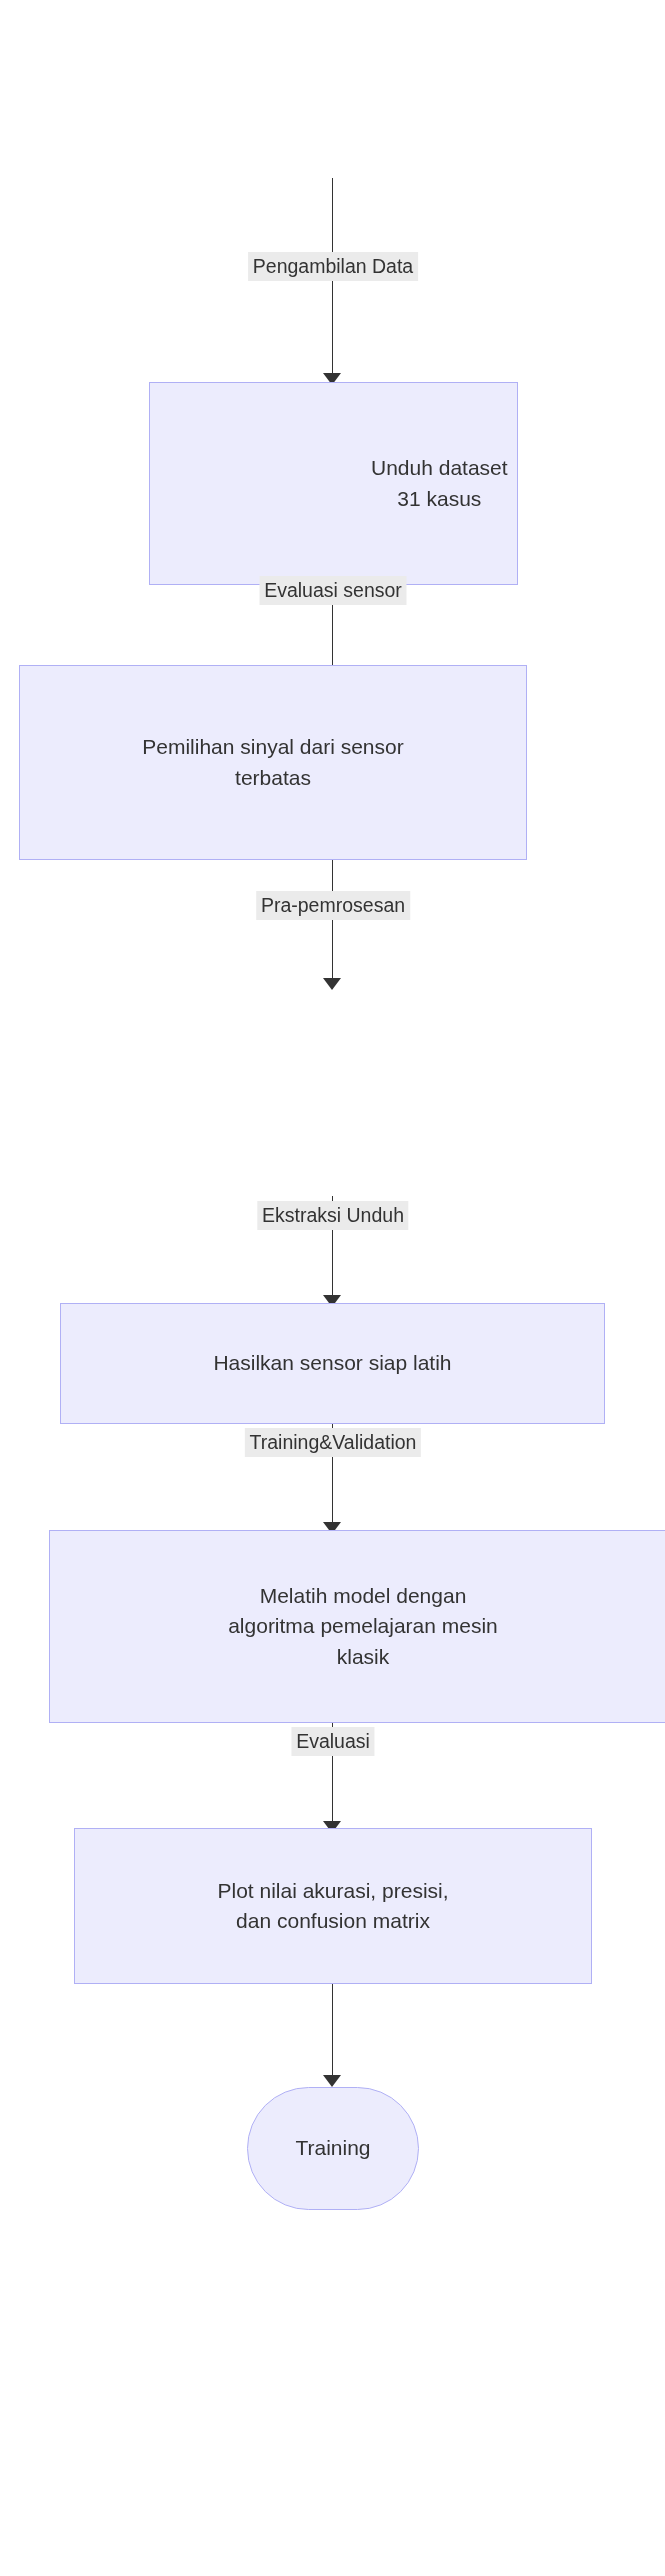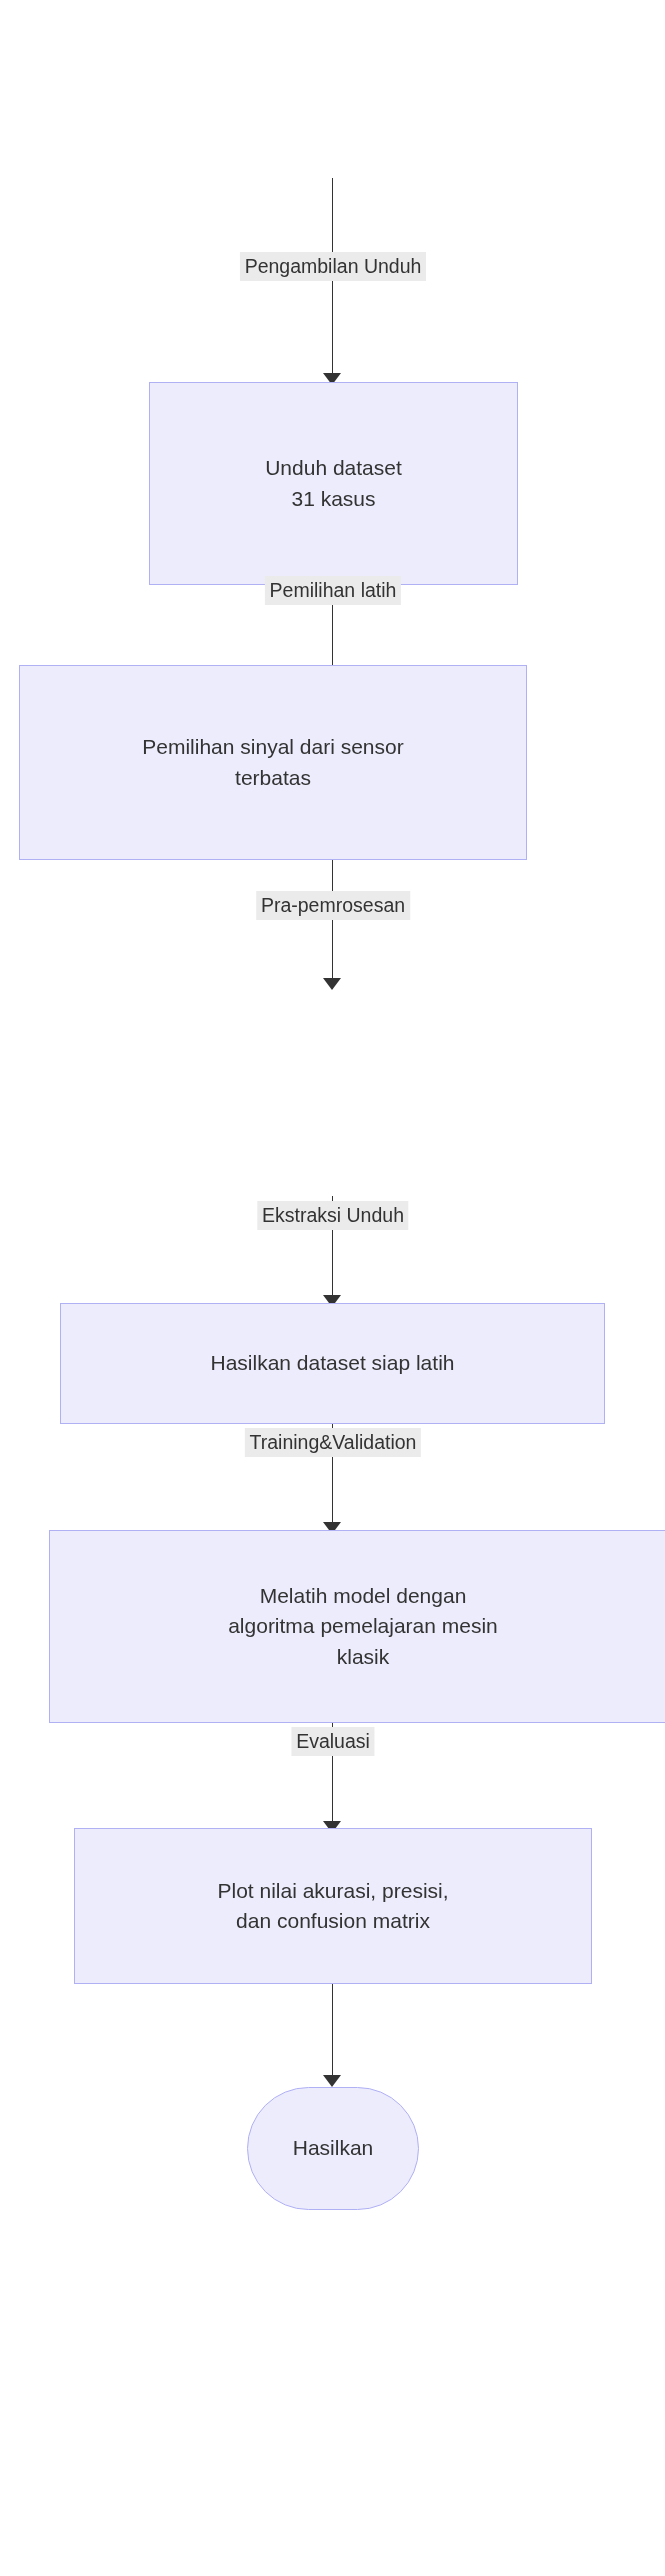--- a/index.html
+++ b/index.html
@@ -63,47 +63,47 @@
   }
 </style>
 </head>
 <body>
 
 <div id="flowchart">
 
 
   <div class="edge-line" style="left:332px; top:178px; height:203px;"></div>
   <div class="edge-head" style="left:323px; top:373px;"></div>
-  <div class="edge-label" style="left:333px; top:252px;">Pengambilan Unduh</div>
+  <div class="edge-label" style="left:333px; top:252px;">Pengambilan Data</div>
 
-  <div class="node" style="left:149px; top:382px; width:369px; height:203px;">
+  <div class="node" style="left:149px; top:382px; width:369px; height:203px;justify-content:flex-end;">
     <span class="node-label">Unduh dataset
 31 kasus</span>
   </div>
 
   <div class="edge-line" style="left:332px; top:585px; height:94px;"></div>
   <div class="edge-head" style="left:323px; top:668px;"></div>
-  <div class="edge-label" style="left:333px; top:576px;">Pemilihan latih</div>
+  <div class="edge-label" style="left:333px; top:576px;">Evaluasi sensor</div>
 
   <div class="node" style="left:19px; top:665px; width:508px; height:195px;">
     <span class="node-label">Pemilihan sinyal dari sensor
 terbatas</span>
   </div>
 
   <div class="edge-line" style="left:332px; top:860px; height:129px;"></div>
   <div class="edge-head" style="left:323px; top:978px;"></div>
   <div class="edge-label" style="left:333px; top:891px;">Pra-pemrosesan</div>
 
 
   <div class="edge-line" style="left:332px; top:1196px; height:110px;"></div>
   <div class="edge-head" style="left:323px; top:1295px;"></div>
   <div class="edge-label" style="left:333px; top:1201px;">Ekstraksi Unduh</div>
 
   <div class="node" style="left:60px; top:1303px; width:545px; height:121px;">
-    <span class="node-label">Hasilkan dataset siap latih</span>
+    <span class="node-label">Hasilkan sensor siap latih</span>
   </div>
 
   <div class="edge-line" style="left:332px; top:1424px; height:107px;"></div>
   <div class="edge-head" style="left:323px; top:1522px;"></div>
   <div class="edge-label" style="left:333px; top:1428px;">Training&amp;Validation</div>
 
   <div class="node" style="left:19px; top:1530px; width:628px; height:193px;margin-left:30px;">
     <span class="node-label">Melatih model dengan
 algoritma pemelajaran mesin
 klasik</span>
@@ -115,17 +115,17 @@
 
   <div class="node" style="left:74px; top:1828px; width:518px; height:156px;">
     <span class="node-label">Plot nilai akurasi, presisi,
 dan confusion matrix</span>
   </div>
 
   <div class="edge-line" style="left:332px; top:1984px; height:99px;"></div>
   <div class="edge-head" style="left:323px; top:2075px;"></div>
 
   <div class="node terminal" style="left:247px; top:2087px; width:172px; height:123px;">
-    <span class="node-label">Hasilkan</span>
+    <span class="node-label">Training</span>
   </div>
 
 </div>
 
 
 </body></html>

